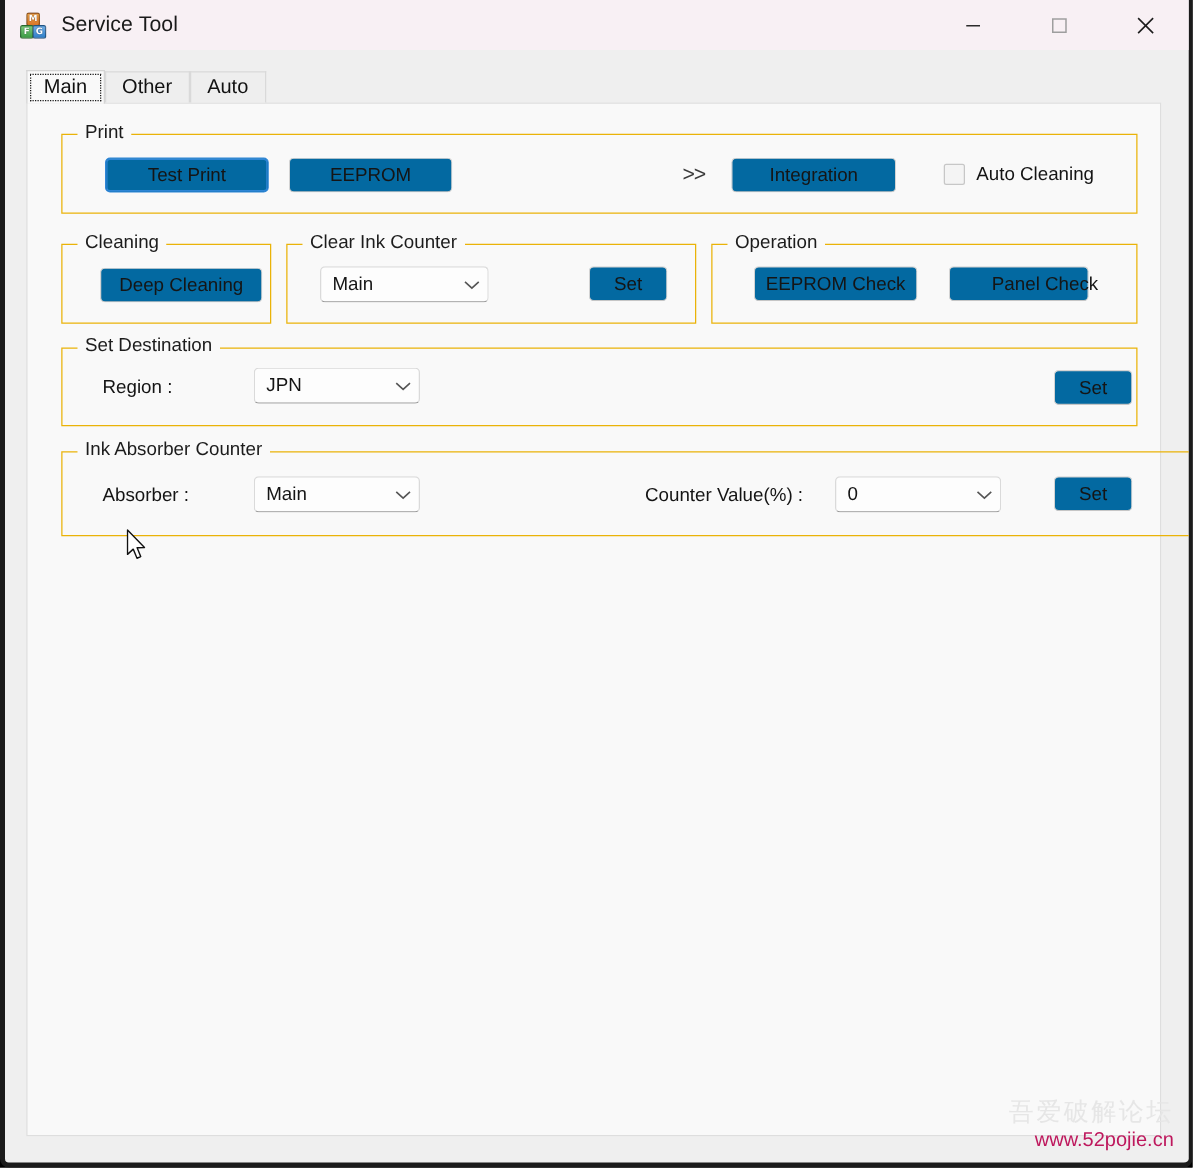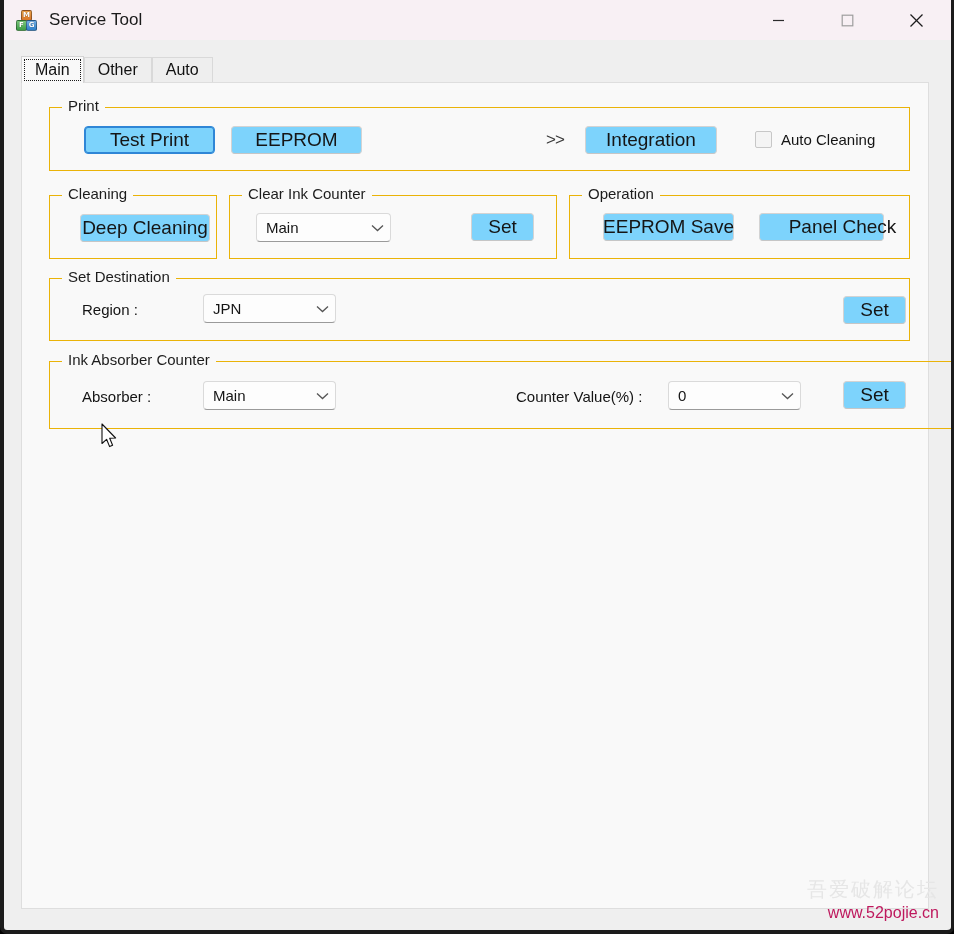--- a/index.html
+++ b/index.html
@@ -155,25 +155,25 @@
     color: #1c1c1c;
     font-family: "Liberation Sans", sans-serif;
     white-space: nowrap;
   }
 
   
   .btn {
     position: absolute;
     box-sizing: border-box;
     height: 28px;
-    background: #7dd3fc;
+    background: #0369a1;
     border: 1px solid #d3d3d3;
     border-bottom-color: #c6c6c6;
     border-radius: 4px;
-    font-size: 19px;
+    font-size: 15px;
     color: #151515;
     display: flex;
     align-items: center;
     justify-content: center;
     font-family: "Liberation Sans", sans-serif;
     white-space: nowrap;
   }
   .btn.focused {
     border: 1px solid #2f86d6;
     box-shadow: 0 0 0 1px #2f86d6 inset;
@@ -357,22 +357,22 @@
           <svg width="13" height="8" viewBox="0 0 13 8">
               <polyline points="1,1.5 6.5,6.5 12,1.5" fill="none" stroke="#555" stroke-width="1.3"></polyline>
             </svg>
         </span>
       </div>
       <div class="btn" style="left:241px; top:17px; width:63px;">Set</div>
     </div>
 
     <div class="group" style="left:547px; top:112px; width:341px; height:64px;">
       <span class="legend">Operation</span>
-      <div class="btn" style="left:33px; top:17px; width:131px;">EEPROM Save</div>
-      <div class="btn" style="left:189px; top:17px; width:125px;padding-left:42px;">Panel Check</div>
+      <div class="btn" style="left:33px; top:17px; width:131px;">EEPROM Check</div>
+      <div class="btn" style="left:189px; top:17px; width:112px;padding-left:42px;">Panel Check</div>
     </div>
 
     <div class="group" style="left:27px; top:195px; width:861px; height:63px;">
       <span class="legend">Set Destination</span>
       <span class="lbl" style="left:32px; top:22px;">Region :</span>
       <div class="combo" style="left:153px; top:15px; width:133px;">
         <span class="cval">JPN</span>
         <span class="chev">
           <svg width="13" height="8" viewBox="0 0 13 8">
               <polyline points="1,1.5 6.5,6.5 12,1.5" fill="none" stroke="#555" stroke-width="1.3"></polyline>

